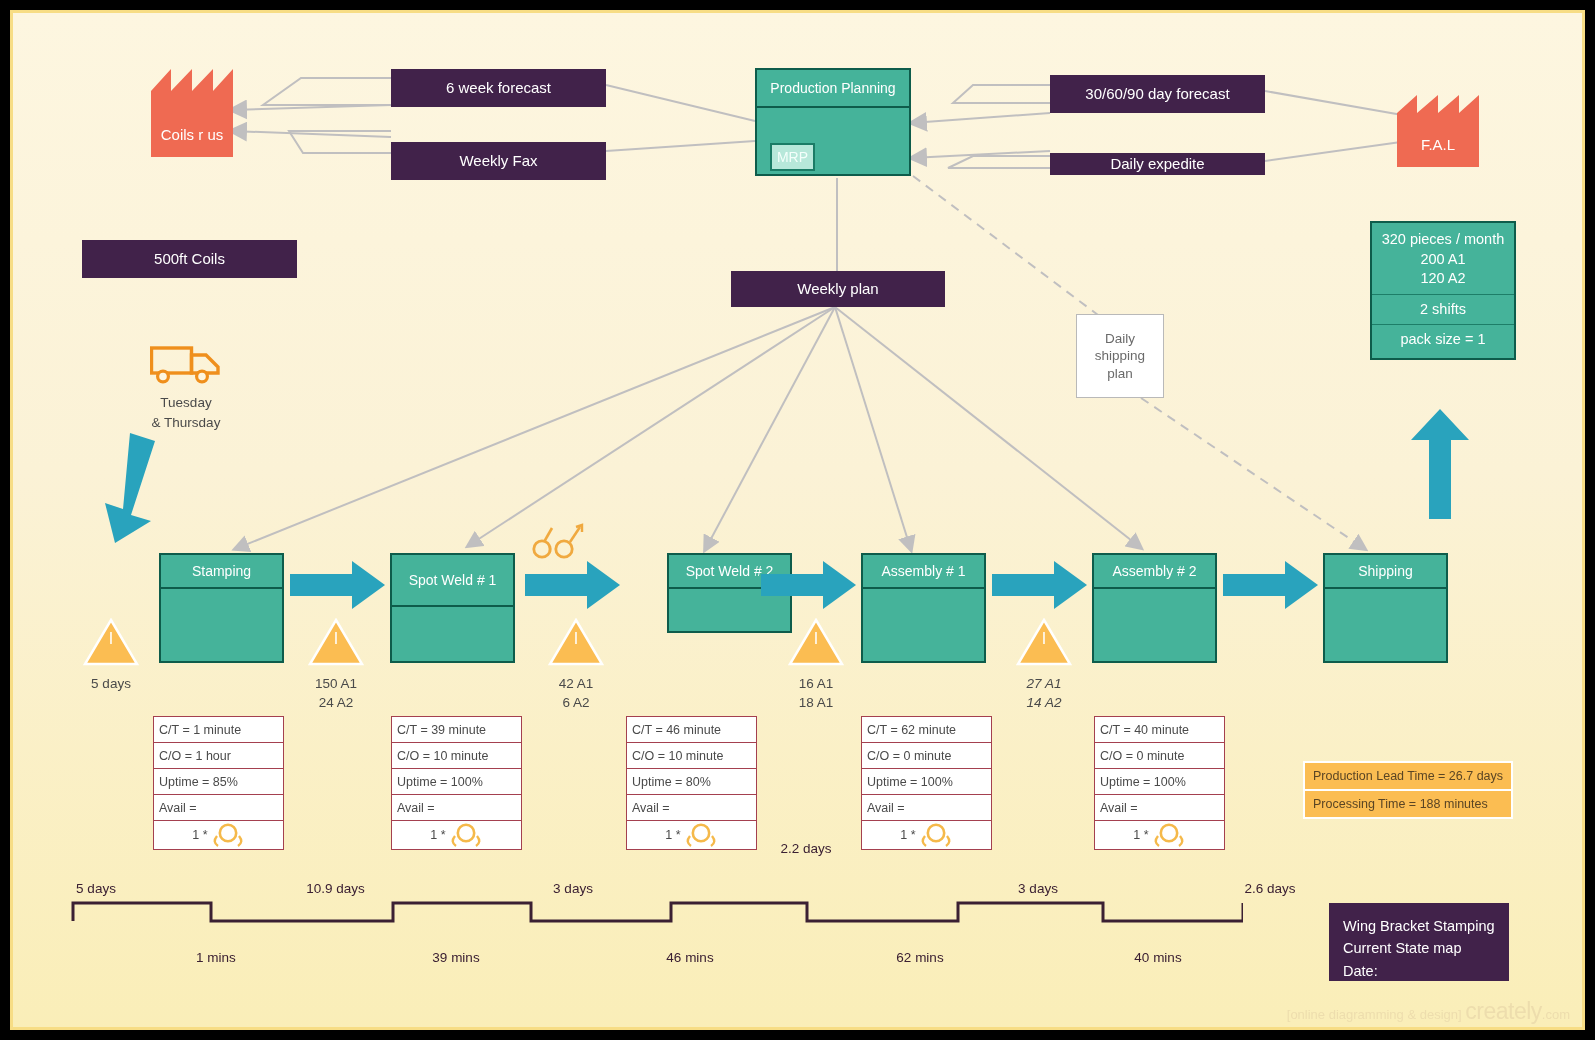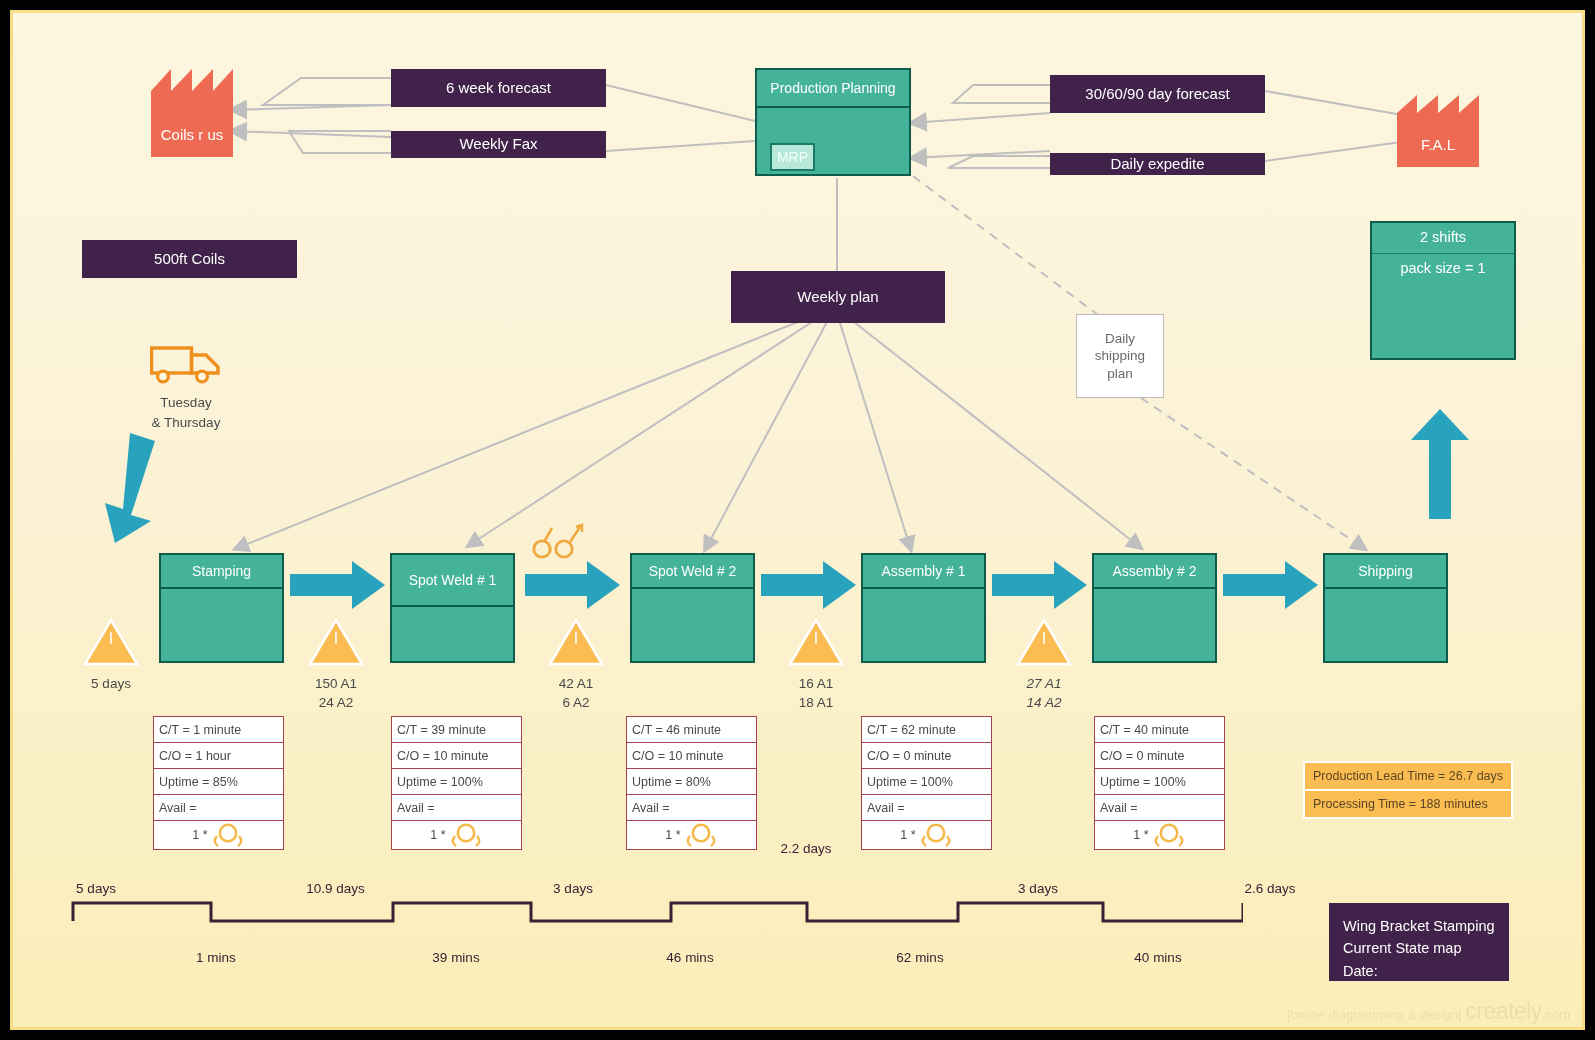--- a/index.html
+++ b/index.html
@@ -225,21 +225,21 @@
   <div class="factory" style="left:1384px; top:82px; width:82px; height:72px;">
     <svg width="82" height="72" viewBox="0 0 82 72">
       <path d="M0,18 L0,72 L82,72 L82,0 L62,18 L62,0 L41,18 L41,0 L20,18 L20,0 Z" fill="#ef6a52"></path>
     </svg>
     <span>F.A.L</span>
   </div>
 
   <div class="pbox abs" style="left:378px; top:56px; width:215px; height:38px;">
     <span>6 week forecast</span>
   </div>
-  <div class="pbox abs" style="left:378px; top:118px; width:215px; height:27px;align-items:center;">
+  <div class="pbox abs" style="left:378px; top:129px; width:215px; height:38px;align-items:center;">
     <span>Weekly Fax</span>
   </div>
 
   <div class="pbox abs" style="left:1037px; top:62px; width:215px; height:38px;">
     <span>30/60/90 day forecast</span>
   </div>
   <div class="pbox abs" style="left:1037px; top:140px; width:215px; height:22px;">
     <span>Daily expedite</span>
   </div>
 
@@ -248,33 +248,38 @@
     <div class="body"></div>
   </div>
   <div class="mrp" style="left:757px; top:130px; width:45px; height:28px;">
     <span>MRP</span>
   </div>
 
   <div class="pbox abs" style="left:69px; top:227px; width:215px; height:38px;">
     <span>500ft Coils</span>
   </div>
 
-  <div class="pbox abs" style="left:718px; top:258px; width:214px; height:52px;">
+  <div class="pbox abs" style="left:718px; top:258px; width:214px; height:36px;">
     <span>Weekly plan</span>
   </div>
 
   <div class="wbox abs" style="left:1063px; top:301px; width:88px; height:84px;">
     <div>
       <div>Daily</div>
       <div>shipping</div>
       <div>plan</div>
     </div>
   </div>
 
   <div class="reqbox abs" style="left:1357px; top:208px; width:146px; height:139px;">
+    <div class="cell" style="padding-top:7px;">
+      <div>320 pieces / month</div>
+      <div>200 A1</div>
+      <div>120 A2</div>
+    </div>
     <div class="cell">2 shifts</div>
     <div class="cell">pack size = 1</div>
   </div>
 
   <svg class="abs" style="left:137px; top:332px; width:72px; height:40px;" viewBox="0 0 72 40">
     <rect x="1.5" y="3" width="40" height="25" fill="none" stroke="#ef8f1c" stroke-width="3.4"></rect>
     <path d="M41.5,10 L56,10 L68,22 L68,28 L41.5,28 Z" fill="none" stroke="#ef8f1c" stroke-width="3.4"></path>
     <circle cx="13" cy="31.5" r="5.4" fill="#fdf6e0" stroke="#ef8f1c" stroke-width="3.2"></circle>
     <circle cx="52" cy="31.5" r="5.4" fill="#fdf6e0" stroke="#ef8f1c" stroke-width="3.2"></circle>
   </svg>
@@ -300,21 +305,21 @@
   </svg>
 
   <div class="tealbox abs" style="left:146px; top:540px; width:125px; height:110px;">
     <div class="hdr" style="height:34px;">Stamping</div>
     <div class="body"></div>
   </div>
   <div class="tealbox abs" style="left:377px; top:540px; width:125px; height:110px;">
     <div class="hdr" style="height:52px;">Spot Weld # 1</div>
     <div class="body"></div>
   </div>
-  <div class="tealbox abs" style="left:617px; top:540px; width:125px; height:110px;">
+  <div class="tealbox abs" style="left:654px; top:540px; width:125px; height:80px;">
     <div class="hdr" style="height:34px;">Spot Weld # 2</div>
     <div class="body"></div>
   </div>
   <div class="tealbox abs" style="left:848px; top:540px; width:125px; height:110px;">
     <div class="hdr" style="height:34px;">Assembly # 1</div>
     <div class="body"></div>
   </div>
   <div class="tealbox abs" style="left:1079px; top:540px; width:125px; height:110px;">
     <div class="hdr" style="height:34px;">Assembly # 2</div>
     <div class="body"></div>

